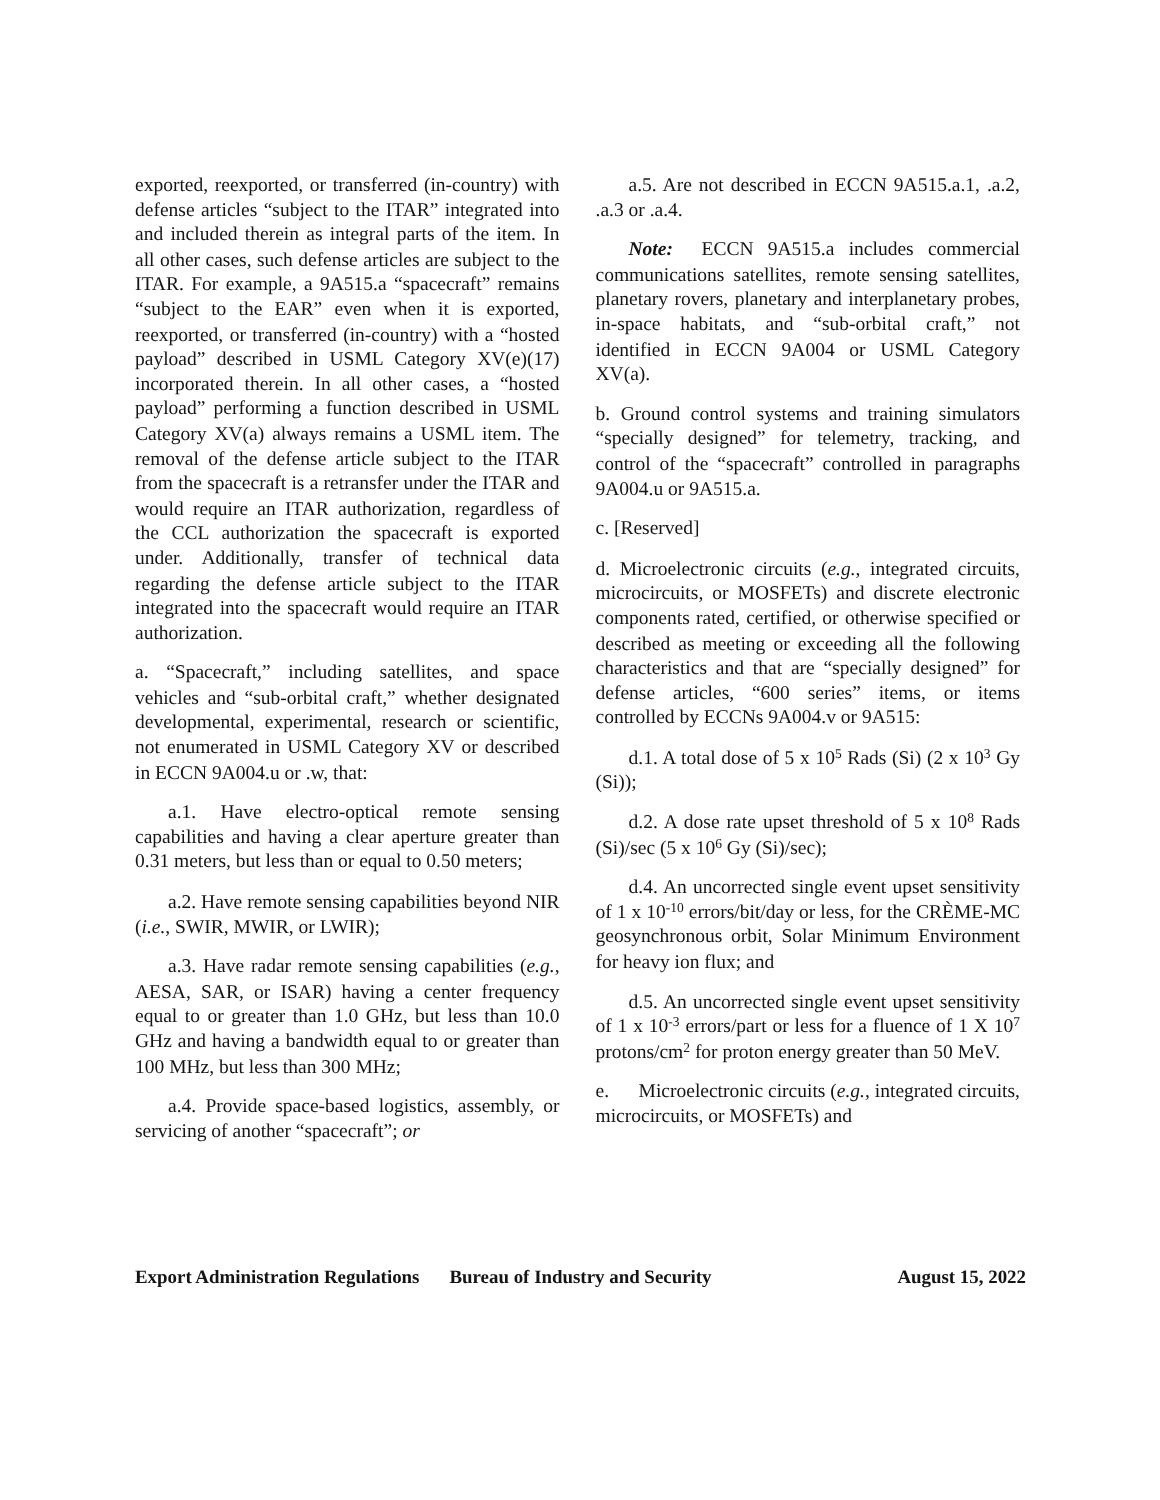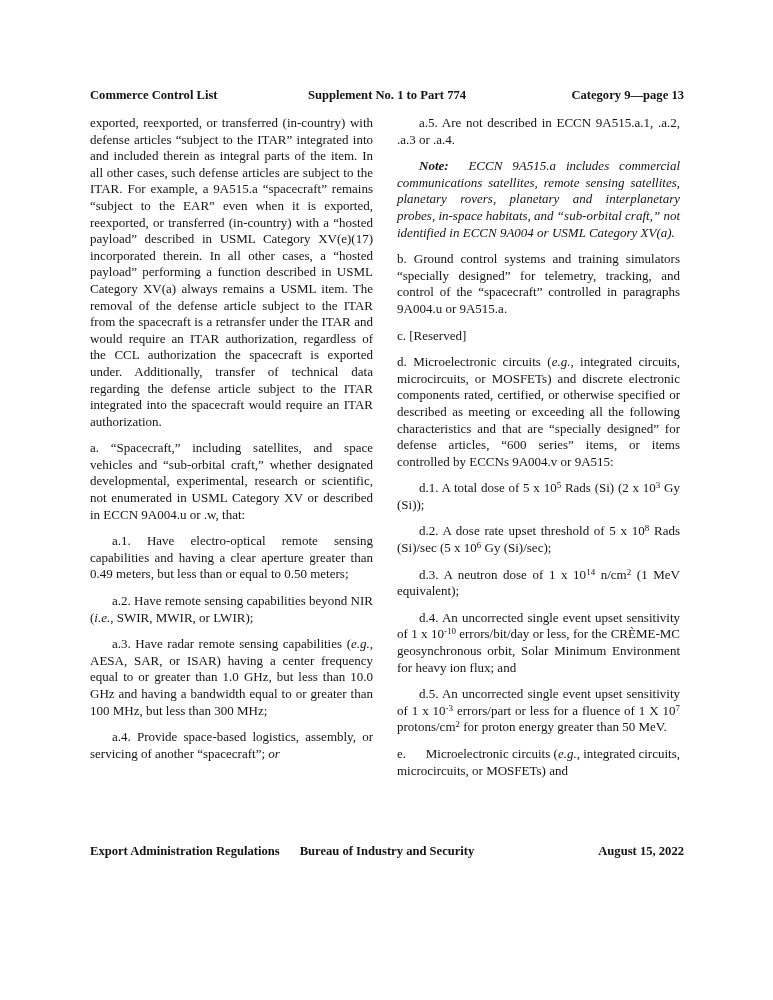--- a/index.html
+++ b/index.html
@@ -50,46 +50,40 @@
     font-size: 9px;
     vertical-align: 4px;
     line-height: 0;
   }
 </style>
 </head>
 <body>
 
 <div class="page">
 
-  <div class="header-row">
-    <span class="hf-left">Commerce Control List</span>
-    <span class="hf-center">Supplement No. 1 to Part 774</span>
-    <span class="hf-right">Category 9—page 13</span>
-  </div>
 
   <div class="columns">
 
     <div class="col">
       <div class="para"><span>exported, reexported, or transferred (in-country) with defense articles “subject to the ITAR” integrated into and included therein as integral parts of the item. In all other cases, such defense articles are subject to the ITAR. For example, a 9A515.a “spacecraft” remains “subject to the EAR” even when it is exported, reexported, or transferred (in-country) with a “hosted payload” described in USML Category XV(e)(17) incorporated therein.  In all other cases, a “hosted payload” performing a function described in USML Category XV(a) always remains a USML item.  The removal of the defense article subject to the ITAR from the spacecraft is a retransfer under the ITAR and would require an ITAR authorization, regardless of the CCL authorization the spacecraft is exported under.  Additionally, transfer of technical data regarding the defense article subject to the ITAR integrated into the spacecraft would require an ITAR authorization.</span></div>
       <div class="para"><span>a. “Spacecraft,” including satellites, and space vehicles and “sub-orbital craft,” whether designated developmental, experimental, research or scientific, not enumerated in USML Category XV or described in ECCN 9A004.u or .w, that:</span></div>
-      <div class="para indent"><span>a.1. Have electro-optical remote sensing capabilities and having a clear aperture greater than 0.49 meters, but less than or equal to 0.50 meters;</span></div>
+      <div class="para indent"><span>a.1. Have electro-optical remote sensing capabilities and having a clear aperture greater than 0.31 meters, but less than or equal to 0.50 meters;</span></div>
       <div class="para indent"><span>a.2. Have remote sensing capabilities beyond NIR (</span><span style="font-style: italic; margin-top: 39px;">i.e.</span><span>, SWIR, MWIR, or LWIR);</span></div>
       <div class="para indent"><span>a.3. Have radar remote sensing capabilities (</span><span style="font-style: italic;">e.g.</span><span>, AESA, SAR, or ISAR) having a center frequency equal to or greater than 1.0 GHz, but less than 10.0 GHz and having a bandwidth equal to or greater than 100 MHz, but less than 300 MHz;</span></div>
       <div class="para indent"><span>a.4. Provide space-based logistics, assembly, or servicing of another “spacecraft”; </span><span style="font-style: italic;">or</span></div>
     </div>
 
     <div class="col">
       <div class="para indent"><span>a.5. Are not described in ECCN 9A515.a.1, .a.2, .a.3 or .a.4.</span></div>
-      <div class="para indent"><span style="font-style: italic; font-weight: bold;">Note:</span><span style="font-style: italic;">&nbsp; ECCN 9A515.a includes commercial communications satellites, remote sensing satellites, planetary rovers, planetary and interplanetary probes, in-space habitats, and “sub-orbital craft,” not identified in ECCN 9A004 or USML Category XV(a).</span></div>
+      <div class="para indent"><span style="font-style: italic; font-weight: bold;">Note:</span><span style="">&nbsp; ECCN 9A515.a includes commercial communications satellites, remote sensing satellites, planetary rovers, planetary and interplanetary probes, in-space habitats, and “sub-orbital craft,” not identified in ECCN 9A004 or USML Category XV(a).</span></div>
       <div class="para"><span>b. Ground control systems and training simulators “specially designed” for telemetry, tracking, and control of the “spacecraft” controlled in paragraphs 9A004.u or 9A515.a.</span></div>
       <div class="para"><span>c. [Reserved]</span></div>
       <div class="para"><span>d. Microelectronic circuits (</span><span style="font-style: italic;">e.g.</span><span>, integrated circuits, microcircuits, or MOSFETs) and discrete electronic components rated, certified, or otherwise specified or described as meeting or exceeding all the following characteristics and that are “specially designed” for defense articles, “600 series” items, or items controlled by ECCNs 9A004.v or 9A515:</span></div>
       <div class="para indent"><span>d.1. A total dose of 5 x 10</span><span class="sup">5</span><span> Rads (Si) (2 x 10</span><span class="sup">3</span><span> Gy (Si));</span></div>
       <div class="para indent"><span>d.2. A dose rate upset threshold of 5 x 10</span><span class="sup">8</span><span> Rads (Si)/sec (5 x 10</span><span class="sup">6</span><span> Gy (Si)/sec);</span></div>
-      <div class="para indent"><span>d.3. A neutron dose of 1 x 10</span><span class="sup">14</span><span> n/cm</span><span class="sup">2</span><span> (1 MeV equivalent);</span></div>
       <div class="para indent"><span>d.4. An uncorrected single event upset sensitivity of 1 x 10</span><span class="sup">-10</span><span> errors/bit/day or less, for the CRÈME-MC geosynchronous orbit, Solar Minimum Environment for heavy ion flux; and</span></div>
       <div class="para indent"><span>d.5. An uncorrected single event upset sensitivity of 1 x 10</span><span class="sup">-3</span><span> errors/part or less for a fluence of 1 X 10</span><span class="sup">7</span><span> protons/cm</span><span class="sup">2</span><span> for proton energy greater than 50 MeV.</span></div>
       <div class="para"><span>e.&nbsp;&nbsp;&nbsp;&nbsp;&nbsp;&nbsp;Microelectronic circuits (</span><span style="font-style: italic;">e.g.</span><span>, integrated circuits, microcircuits, or MOSFETs) and</span></div>
     </div>
 
   </div>
 
   <div class="footer-row">
     <span class="hf-left">Export Administration Regulations</span>
     <span class="hf-center">Bureau of Industry and Security</span>

